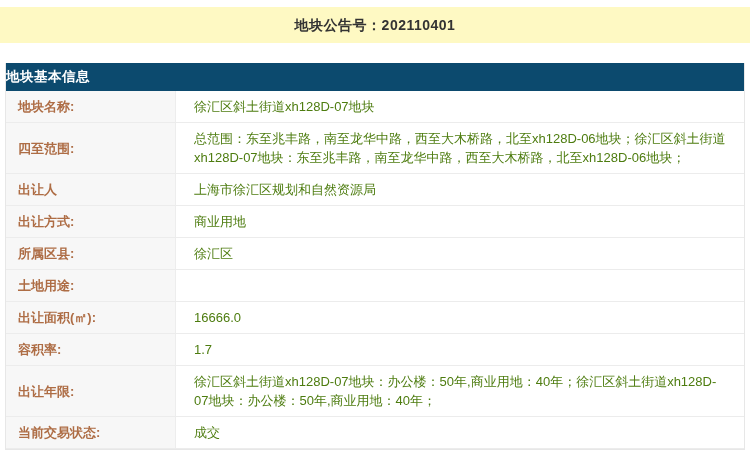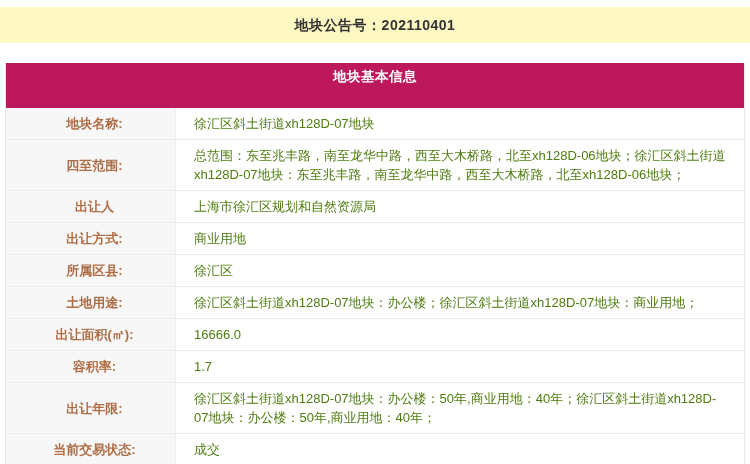--- a/index.html
+++ b/index.html
@@ -23,27 +23,26 @@
     color: #333333;
     letter-spacing: 0.5px;
   }
 
   .info-table {
     margin: 20px 5px 0 5px;
     border: 1px solid #e7e7e7;
     border-top: none;
   }
   .thead {
-    height: 45px;
+    height: 28px;
     line-height: 28px;
-    background: #be185d;
+    background: #0c4a6e;
     color: #ffffff;
     font-size: 13.5px;
     font-weight: bold;
-    text-align: center;
     letter-spacing: 0.5px;
   }
   .row {
     display: flex;
     align-items: stretch;
     border-bottom: 1px solid #ececec;
     background: #ffffff;
   }
   .row:last-child { border-bottom: 1px solid #ececec; }
   .cell {
@@ -55,21 +54,20 @@
   .cell.label {
     flex: 0 0 170px;
     background: #f7f7f7;
     color: #ae6d45;
     font-weight: bold;
     padding-left: 12px;
     padding-right: 4px;
     border-right: 1px solid #ededed;
     display: flex;
     align-items: center;
-    justify-content: center;
   }
   .cell.value {
     flex: 1 1 auto;
     color: #4d7c0f;
     padding-left: 18px;
     padding-right: 14px;
     display: flex;
     align-items: center;
   }
   .cell.value span, .cell.label span { display: inline-block; }
@@ -126,23 +124,20 @@
       </div>
     <div class="cell value">
         <span>徐汇区</span>
       </div>
   </div>
 
   <div class="row">
     <div class="cell label">
         <span>土地用途:</span>
       </div>
-    <div class="cell value">
-        <span>徐汇区斜土街道xh128D-07地块：办公楼；徐汇区斜土街道xh128D-07地块：商业用地；</span>
-      </div>
   </div>
 
   <div class="row">
     <div class="cell label">
         <span>出让面积(㎡):</span>
       </div>
     <div class="cell value">
         <span>16666.0</span>
       </div>
   </div>

